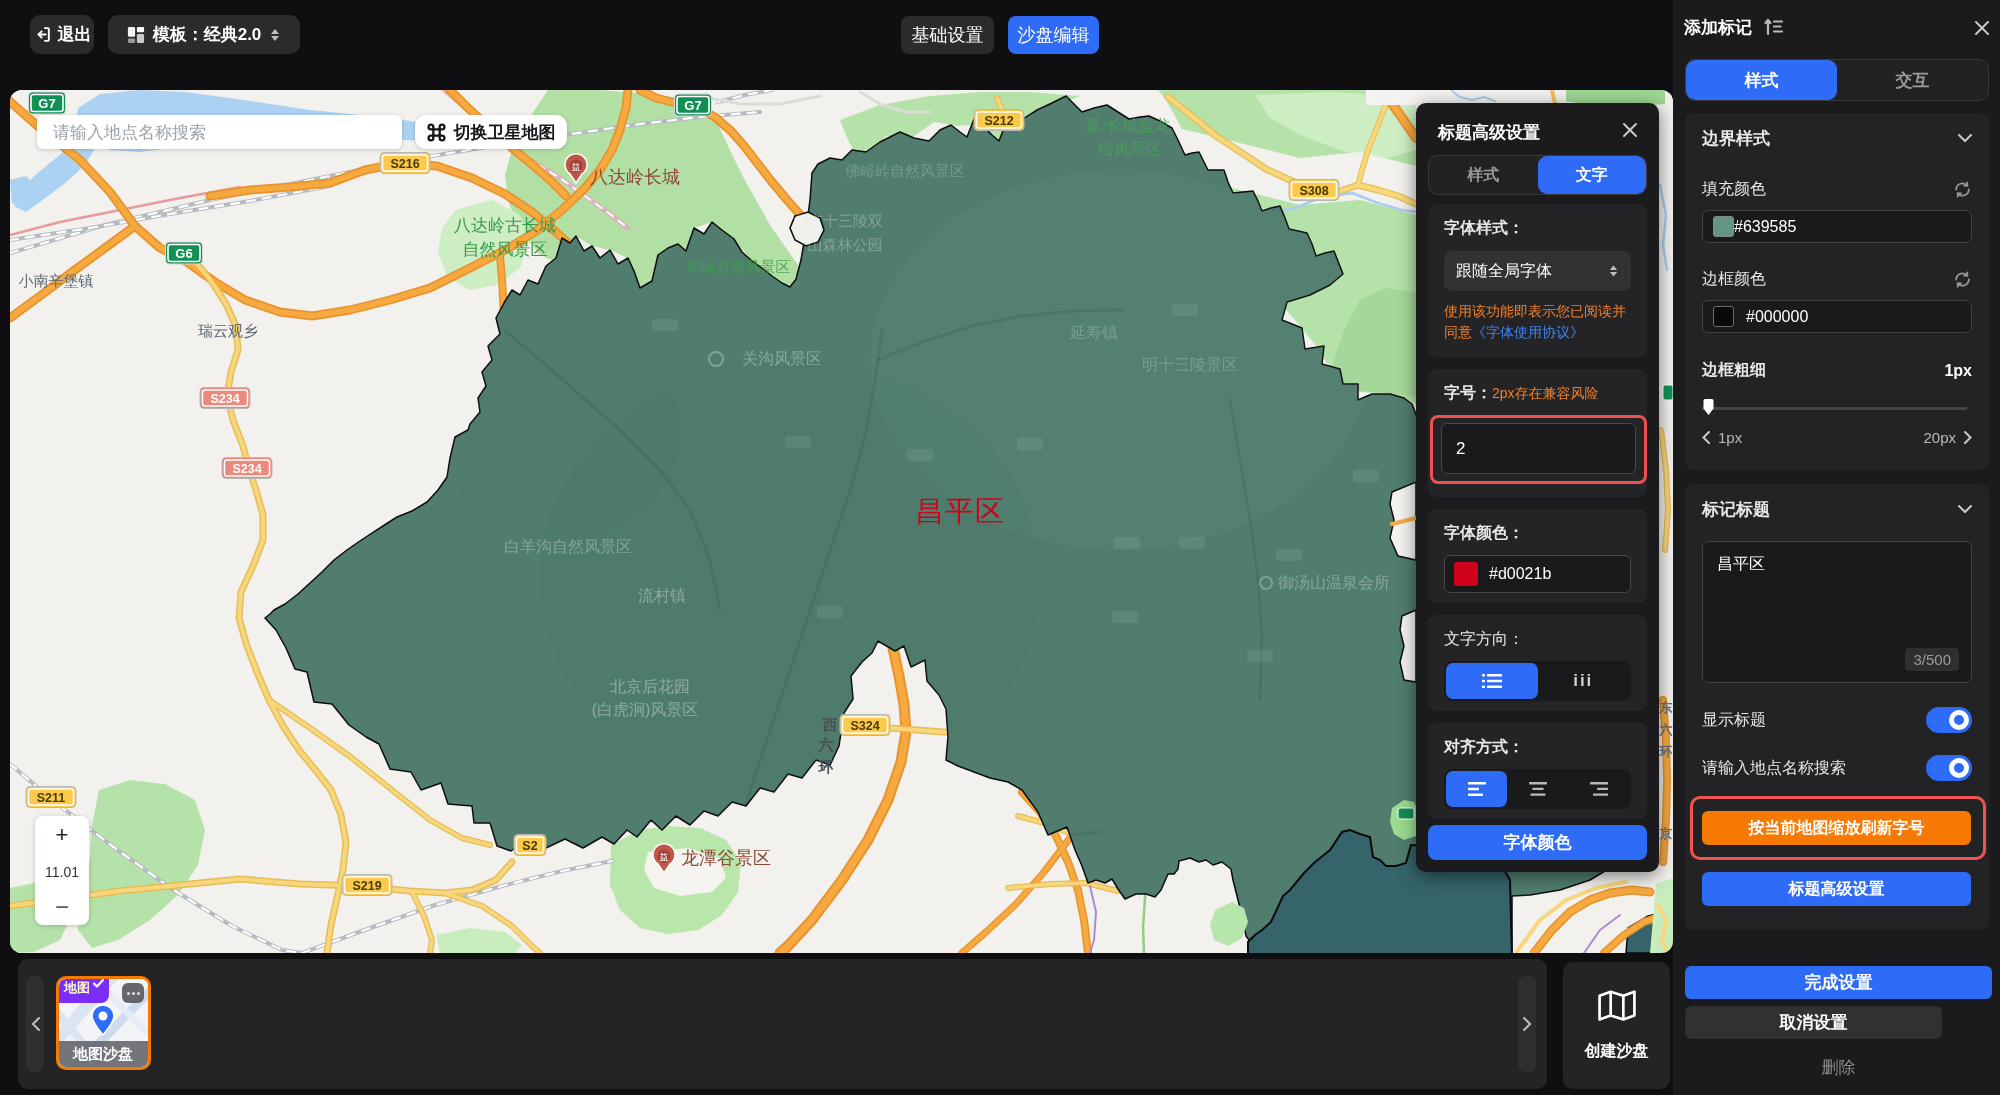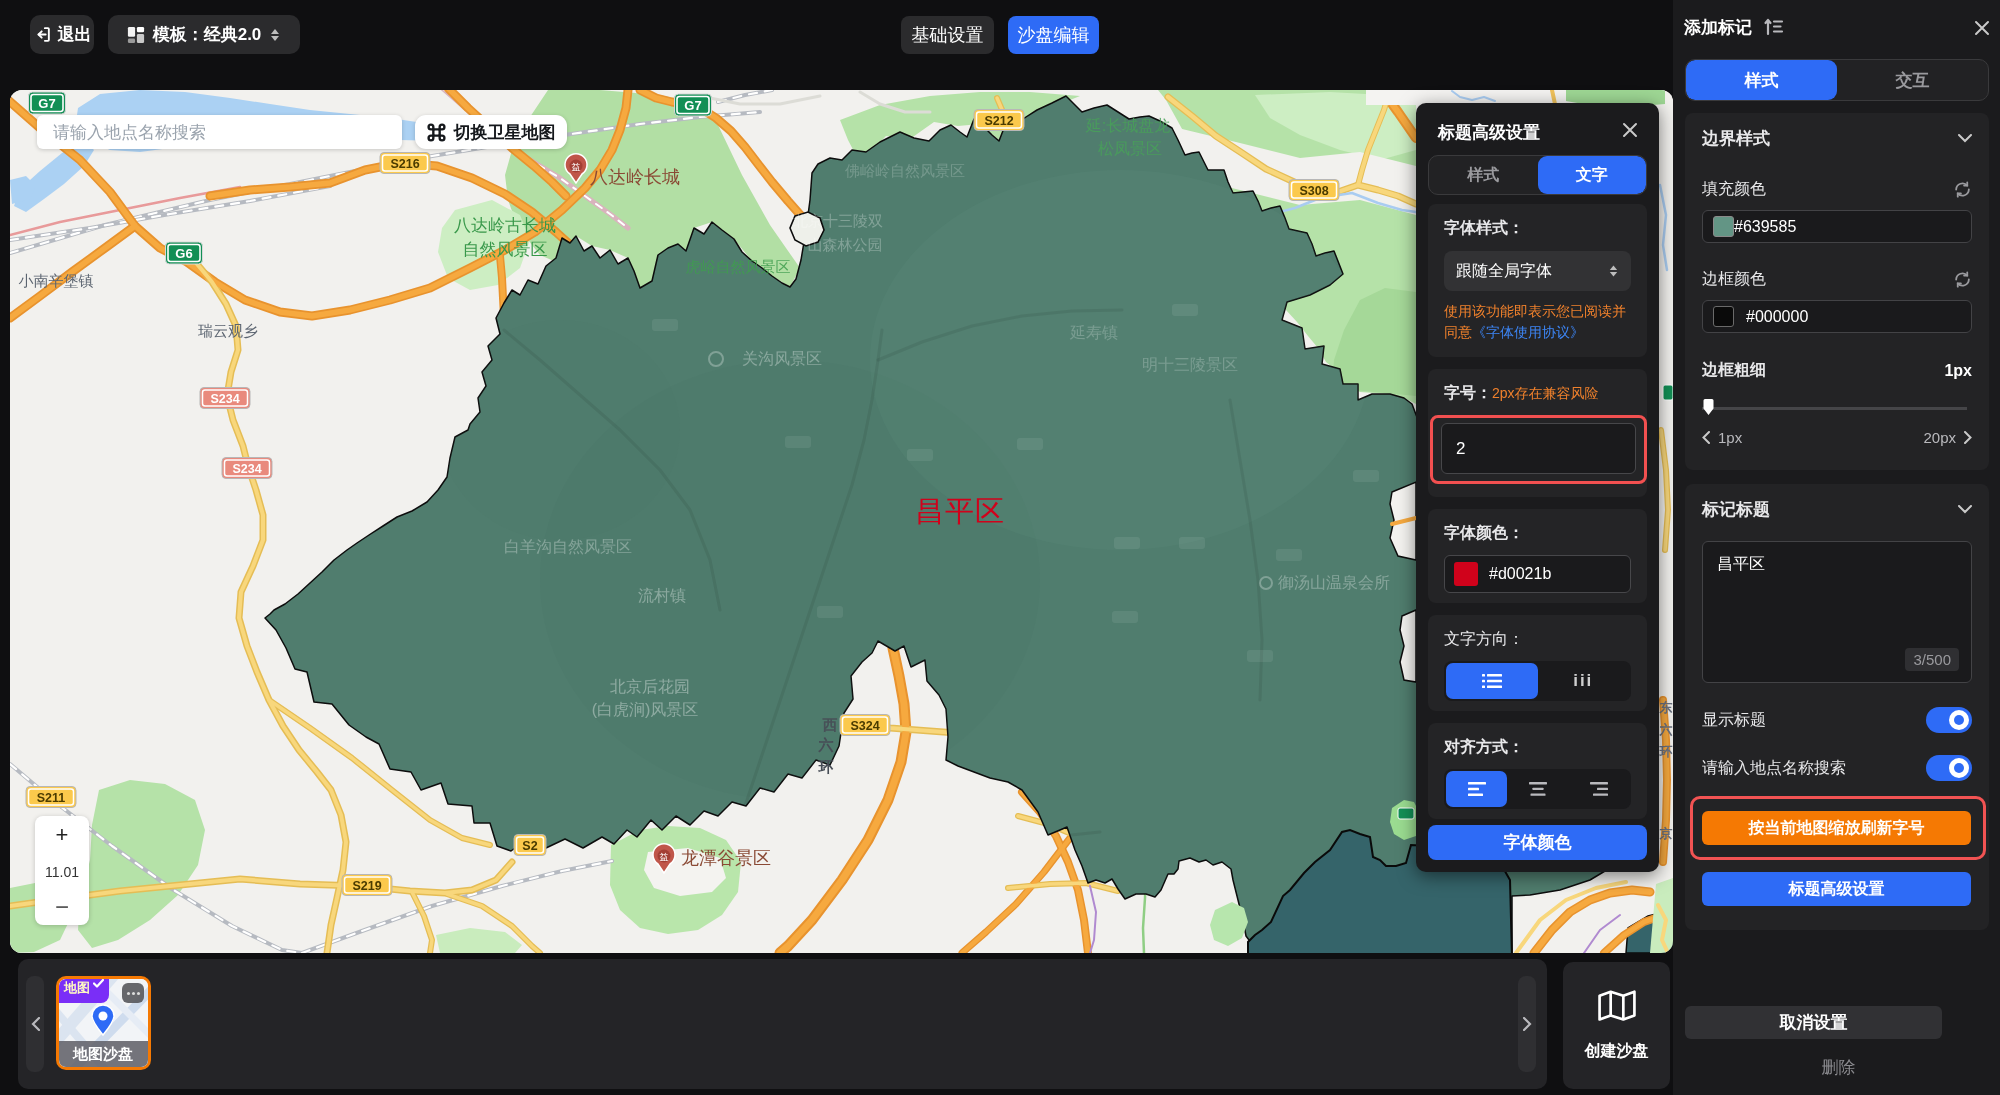--- a/index.html
+++ b/index.html
@@ -408,20 +408,21 @@
         <span style="font-size:16px">请输入地点名称搜索</span>
         <div style="width:46px;height:26px;background:#2e6bf6;border-radius:13px;position:relative">
           <div style="position:absolute;right:3px;top:3px;width:20px;height:20px;border-radius:50%;background:#fff"></div>
           <div style="position:absolute;right:8px;top:8px;width:10px;height:10px;border-radius:50%;background:#2e6bf6"></div>
         </div>
       </div>
 </div>
 <div class="abs" style="left:17px;top:796px;width:296px;height:64px;border:3px solid #f25353;border-radius:10px"></div>
 <div class="abs" style="left:29px;top:811px;width:269px;height:34px;background:#f57903;border-radius:6px;display:flex;align-items:center;justify-content:center;font-size:16px;font-weight:600;color:#fff">按当前地图缩放刷新字号</div>
 <div class="abs blue" style="left:29px;top:872px;width:269px;height:34px;border-radius:6px;display:flex;align-items:center;justify-content:center;font-size:16px;font-weight:600">标题高级设置</div>
+<div class="abs blue" style="left:12px;top:966px;width:307px;height:33px;border-radius:6px;display:flex;align-items:center;justify-content:center;font-size:17px;font-weight:600">完成设置</div>
 <div class="abs" style="left:12px;top:1006px;width:257px;height:33px;background:#313134;border-radius:6px;display:flex;align-items:center;justify-content:center;font-size:17px;font-weight:600;color:#fff">取消设置</div>
 <div class="abs" style="left:12px;top:1055px;width:307px;height:24px;display:flex;align-items:center;justify-content:center;font-size:17px;color:#8a8a8e">删除</div>
 </div>
 <div class="abs" style="left:18px;top:959px;width:1529px;height:130px;background:#242427;border-radius:10px"></div>
 <div class="abs" style="left:26px;top:976px;width:18px;height:96px;background:#2f2f32;border-radius:8px;display:flex;align-items:center;justify-content:center">
     <svg width="9" height="14" viewBox="0 0 9 14" fill="none" stroke="#b9b9bd" stroke-width="2.2" stroke-linecap="round">
       <path d="M8 1L2 7l6 6"></path>
     </svg>
   </div>
 <div class="abs" style="left:56px;top:976px;width:95px;height:94px;border:3px solid #f57903;border-radius:10px;background:#eef1f5;overflow:hidden">

